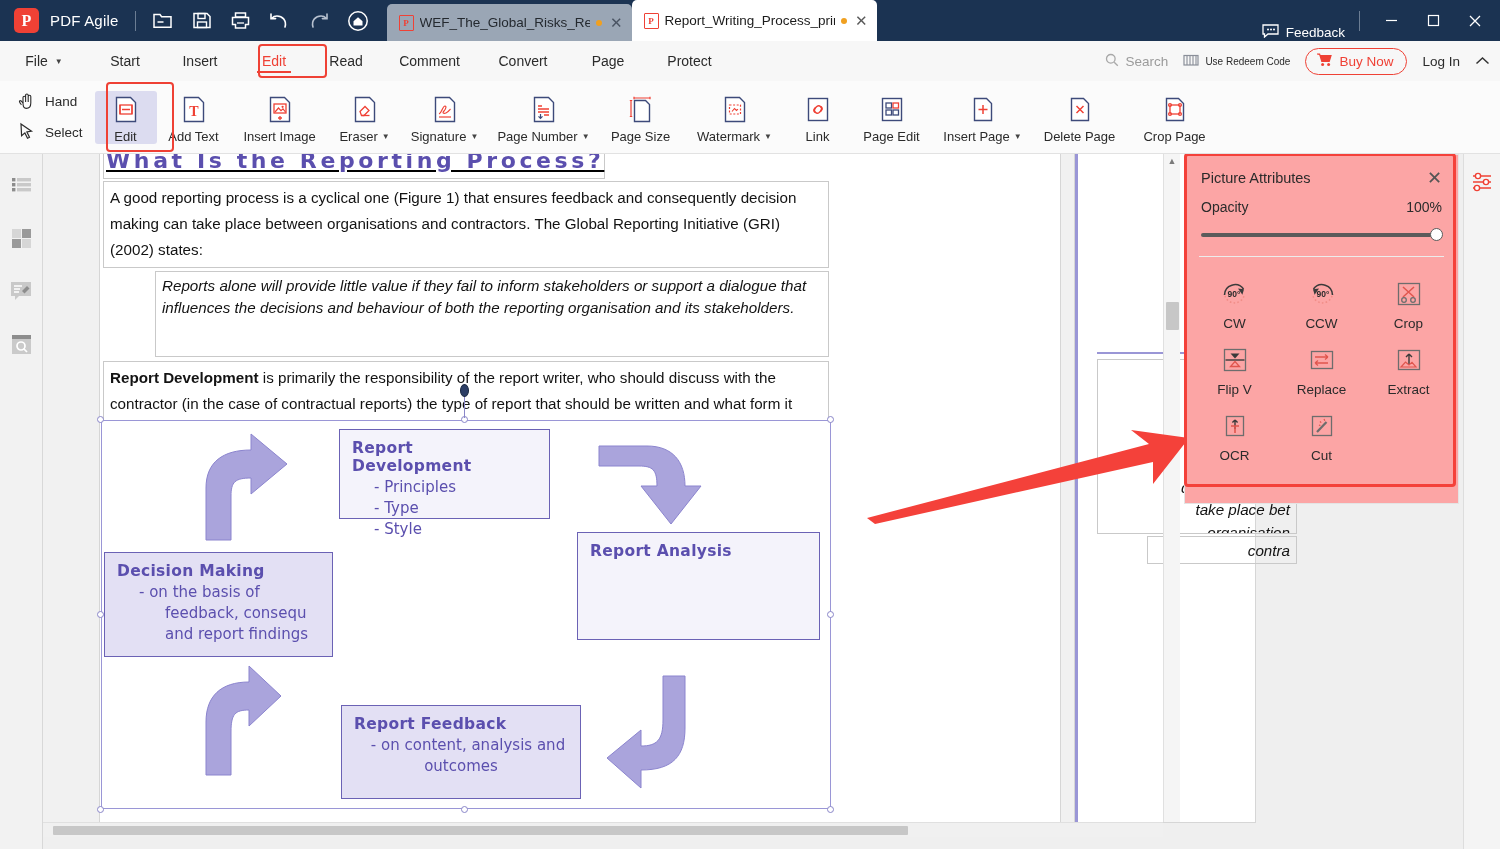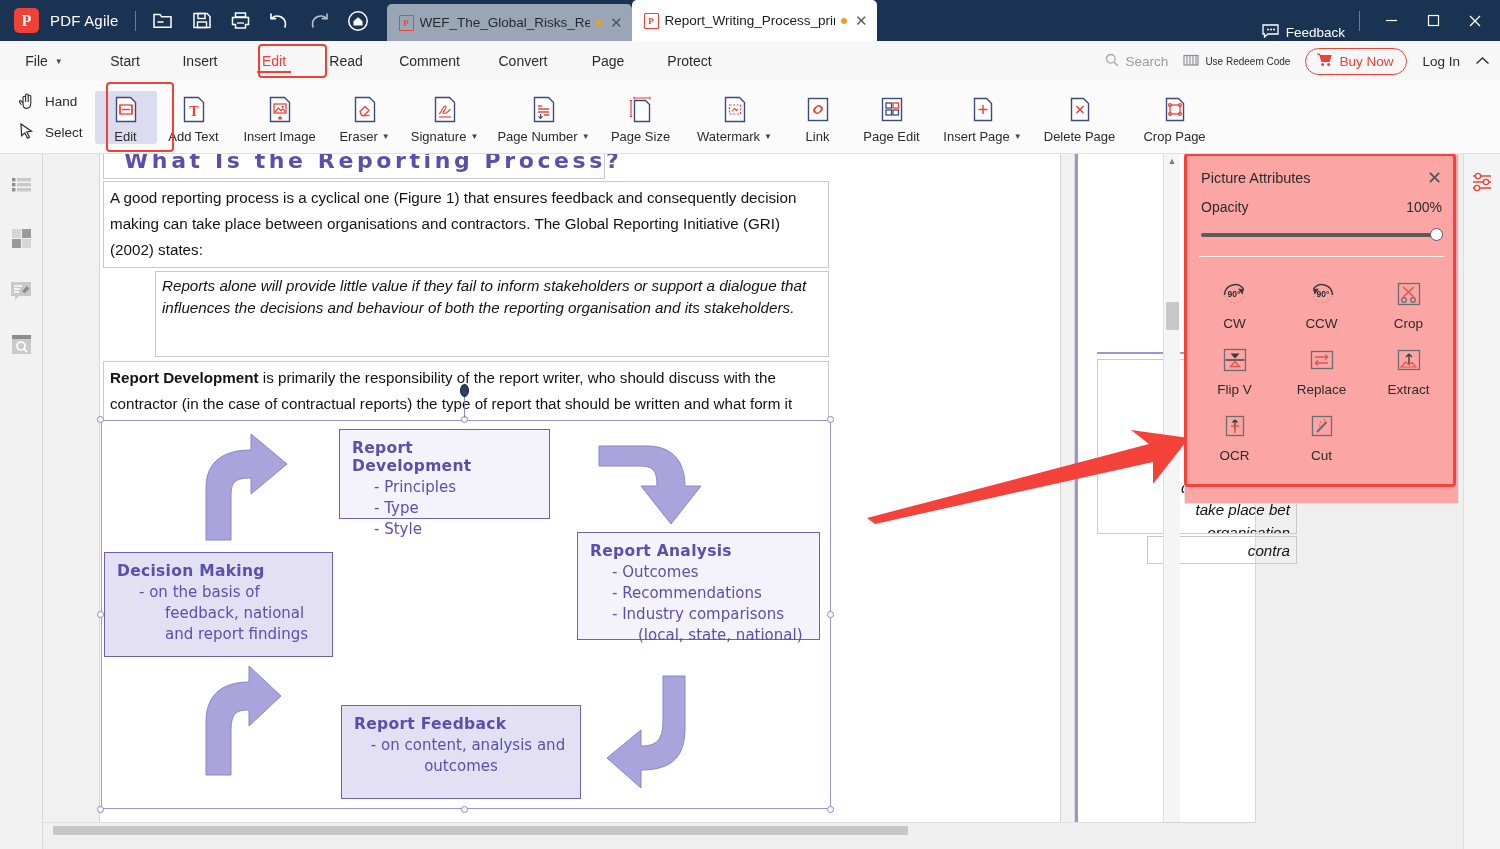--- a/index.html
+++ b/index.html
@@ -628,21 +628,21 @@
       </svg>
   </div>
 </div>
 
 <div class="docarea">
 
   <div class="page-pane">
 
     <div class="page">
 
-      <div class="tbox" style="left:3px; top:-7px; width:502px; height:32px; padding:0 20px;">
+      <div class="tbox" style="left:3px; top:-7px; width:502px; height:32px; padding:0 2px;text-decoration:underline;">
         <div class="heading-text">What Is the Reporting Process?</div>
       </div>
 
       <div class="tbox" style="left:3px; top:27px; width:726px; height:87px; padding:3px 6px;">
         <div class="body-text">A good reporting process is a cyclical one (Figure 1) that ensures feedback and consequently decision making can take place between organisations and contractors. The Global Reporting Initiative (GRI) (2002) states:</div>
       </div>
 
       <div class="tbox" style="left:55px; top:117px; width:674px; height:86px; padding:3px 6px;">
         <div class="quote-text">Reports alone will provide little value if they fail to inform stakeholders or support a dialogue that influences the decisions and behaviour of both the reporting organisation and its stakeholders.</div>
       </div>
@@ -673,33 +673,27 @@
             <div class="dtitle">Report Development</div>
             <ul>
               <li>-  Principles</li>
               <li>-  Type</li>
               <li>-  Style</li>
             </ul>
           </div>
 
           <div class="dbox light" style="left:476px; top:112px; width:243px; height:108px;">
             <div class="dtitle">Report Analysis</div>
-            <ul>
-              <li>-  Outcomes</li>
-              <li>-  Recommendations</li>
-              <li>-  Industry comparisons</li>
-              <li class="cont">(local, state, national)</li>
-            </ul>
           </div>
 
           <div class="dbox" style="left:3px; top:132px; width:229px; height:105px;">
             <div class="dtitle">Decision Making</div>
             <ul>
               <li>-  on the basis of</li>
-              <li class="cont">feedback, national</li>
+              <li class="cont">feedback, consequ</li>
               <li class="cont">and report findings</li>
             </ul>
           </div>
 
           <div class="dbox center-al" style="left:240px; top:285px; width:240px; height:94px; text-align:left;">
             <div class="dtitle">Report Feedback</div>
             <ul style="text-align:center;">
               <li style="padding-left:14px;">-  on content, analysis and</li>
               <li style="padding-left:0;">outcomes</li>
             </ul>

